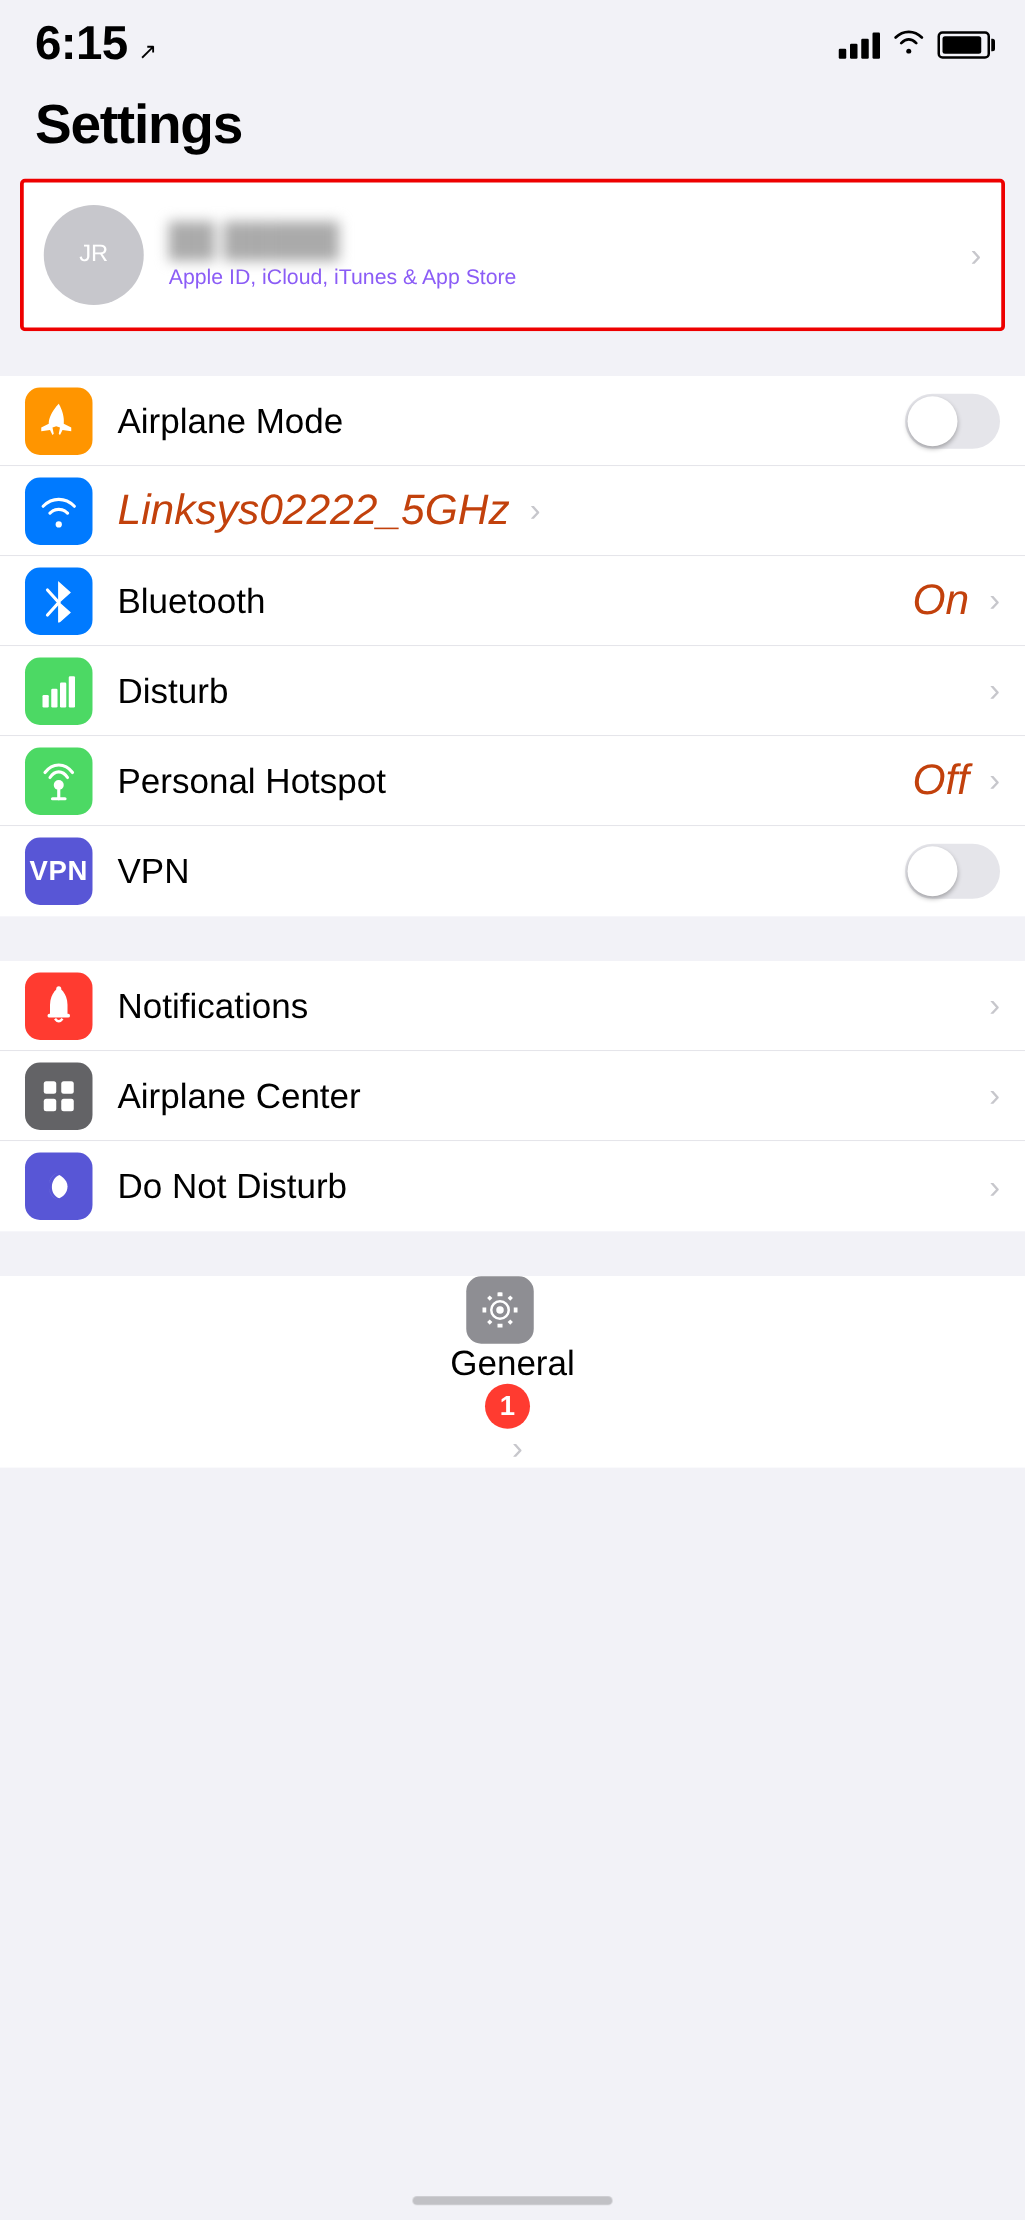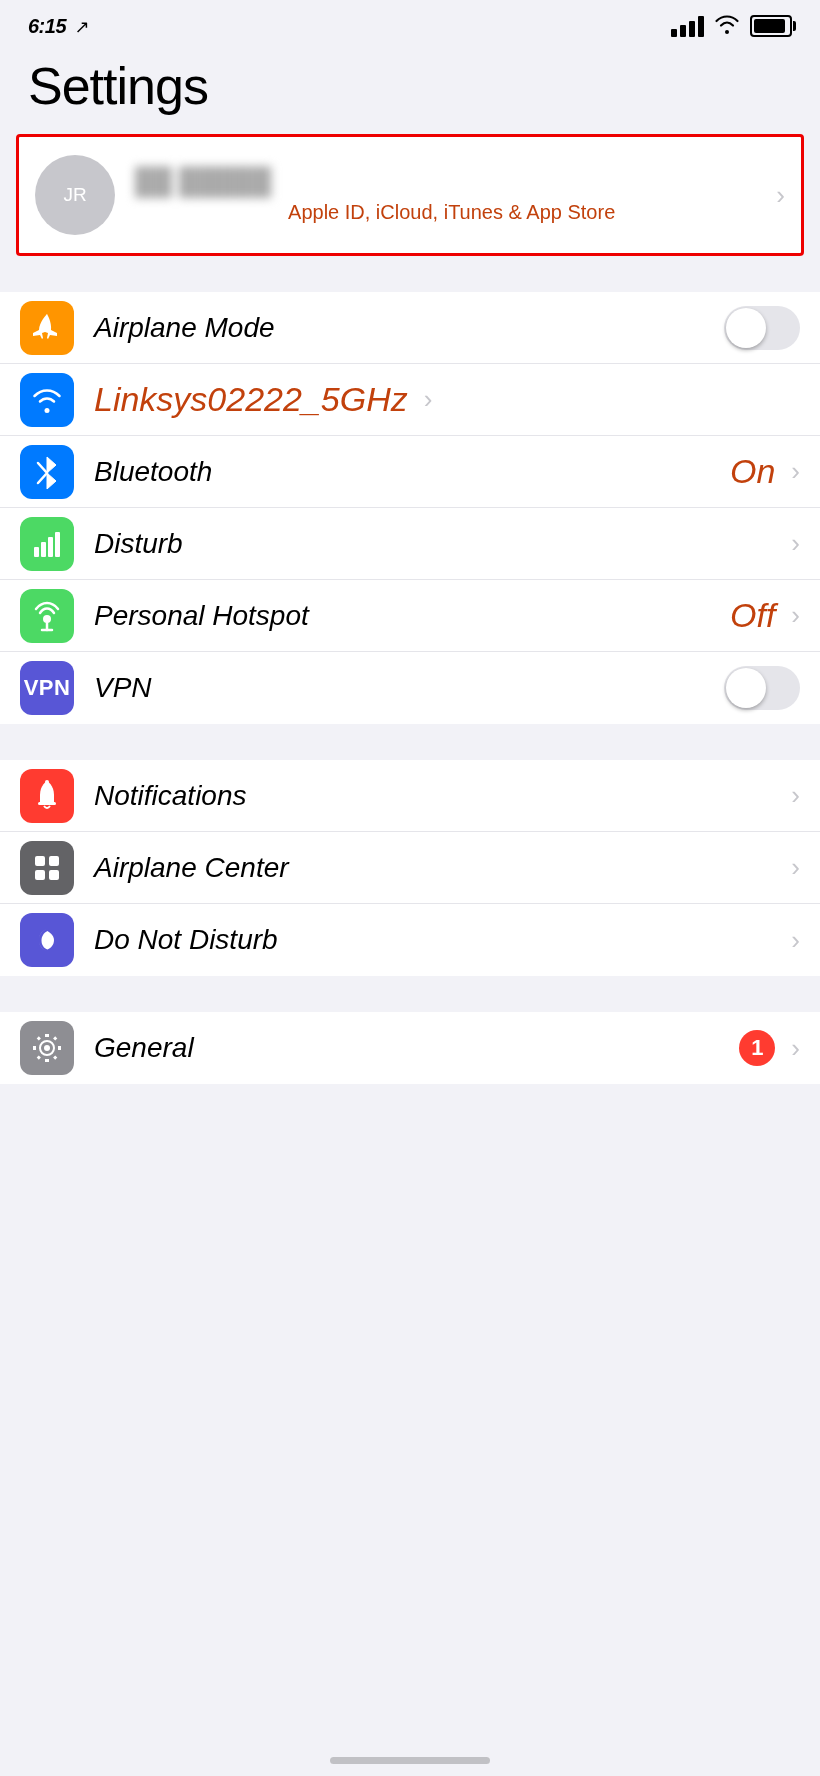--- a/index.html
+++ b/index.html
@@ -16,24 +16,23 @@
 
     
     .status-bar {
       display: flex;
       justify-content: space-between;
       align-items: center;
       padding: 14px 28px 8px 28px;
       background: #f2f2f7;
     }
     .status-time {
-      font-size: 20px;
+      font-size: 38px;
       font-weight: 600;
       letter-spacing: -0.5px;
-      font-style: italic;
     }
     .status-icons {
       display: flex;
       align-items: center;
       gap: 10px;
     }
     .signal-bars {
       display: flex;
       align-items: flex-end;
       gap: 3px;
@@ -79,22 +78,22 @@
       background: #000;
       border-radius: 2px;
     }
 
     
     .settings-title-area {
       background: #f2f2f7;
       padding: 10px 28px 18px 28px;
     }
     .settings-title {
-      font-size: 52px;
-      font-weight: 400;
+      font-size: 44px;
+      font-weight: 700;
       letter-spacing: -1px;
       color: #000;
     }
 
     
     .apple-id-section {
       margin-bottom: 0;
       padding: 0 16px;
     }
     .apple-id-row {
@@ -125,23 +124,22 @@
     }
     .apple-id-name {
       font-size: 26px;
       font-weight: 400;
       color: #aaa;
       margin-bottom: 4px;
       filter: blur(5px);
       user-select: none;
     }
     .apple-id-sub {
-      font-size: 20px;
-      color: #c2410c;
-      text-align: center;
+      font-size: 17px;
+      color: #8b5cf6;
     }
     .chevron {
       color: #c7c7cc;
       font-size: 26px;
       font-weight: 500;
       margin-left: 8px;
     }
 
     
     .section-spacer {
@@ -179,21 +177,20 @@
       margin-right: 20px;
       font-size: 26px;
       color: #fff;
     }
 
     .row-label {
       flex: 1;
       font-size: 28px;
       color: #000;
       font-weight: 400;
-      font-style: italic;
     }
 
     .row-value {
       font-size: 34px;
       color: #c2410c;
       margin-right: 8px;
       font-style: italic;
     }
 
     
@@ -424,21 +421,21 @@
     </div>
     <span class="row-label">Do Not Disturb</span>
     <span class="chevron">›</span>
   </div>
 
 </div>
 
 <div class="section-spacer"></div>
 
 <div class="settings-list">
-  <div class="settings-row" style="border-bottom:none;">
+  <div class="settings-row" style="border-bottom:none;flex-direction:column;">
     <div class="row-icon" style="background:#8e8e93;">
       <svg width="32" height="32" viewBox="0 0 32 32" fill="white">
         <path d="M16 8a8 8 0 1 0 0 16 8 8 0 0 0 0-16zm0 14a6 6 0 1 1 0-12 6 6 0 0 1 0 12z" fill="white"></path>
         <path d="M16 4 L17.5 2 L14.5 2 Z" fill="white"></path>
         <circle cx="16" cy="16" r="3" fill="white"></circle>
         <path d="M14 2h4v3h-4zM14 27h4v3h-4zM2 14v4h3v-4zM27 14v4h3v-4z" fill="white"></path>
         <path d="M5.7 6.4 L7.8 8.5 L9.9 6.4 L7.8 4.3Z" fill="white"></path>
         <path d="M22.1 6.4 L24.2 8.5 L26.3 6.4 L24.2 4.3Z" fill="white"></path>
         <path d="M5.7 25.6 L7.8 23.5 L9.9 25.6 L7.8 27.7Z" fill="white"></path>
         <path d="M22.1 25.6 L24.2 23.5 L26.3 25.6 L24.2 27.7Z" fill="white"></path>

